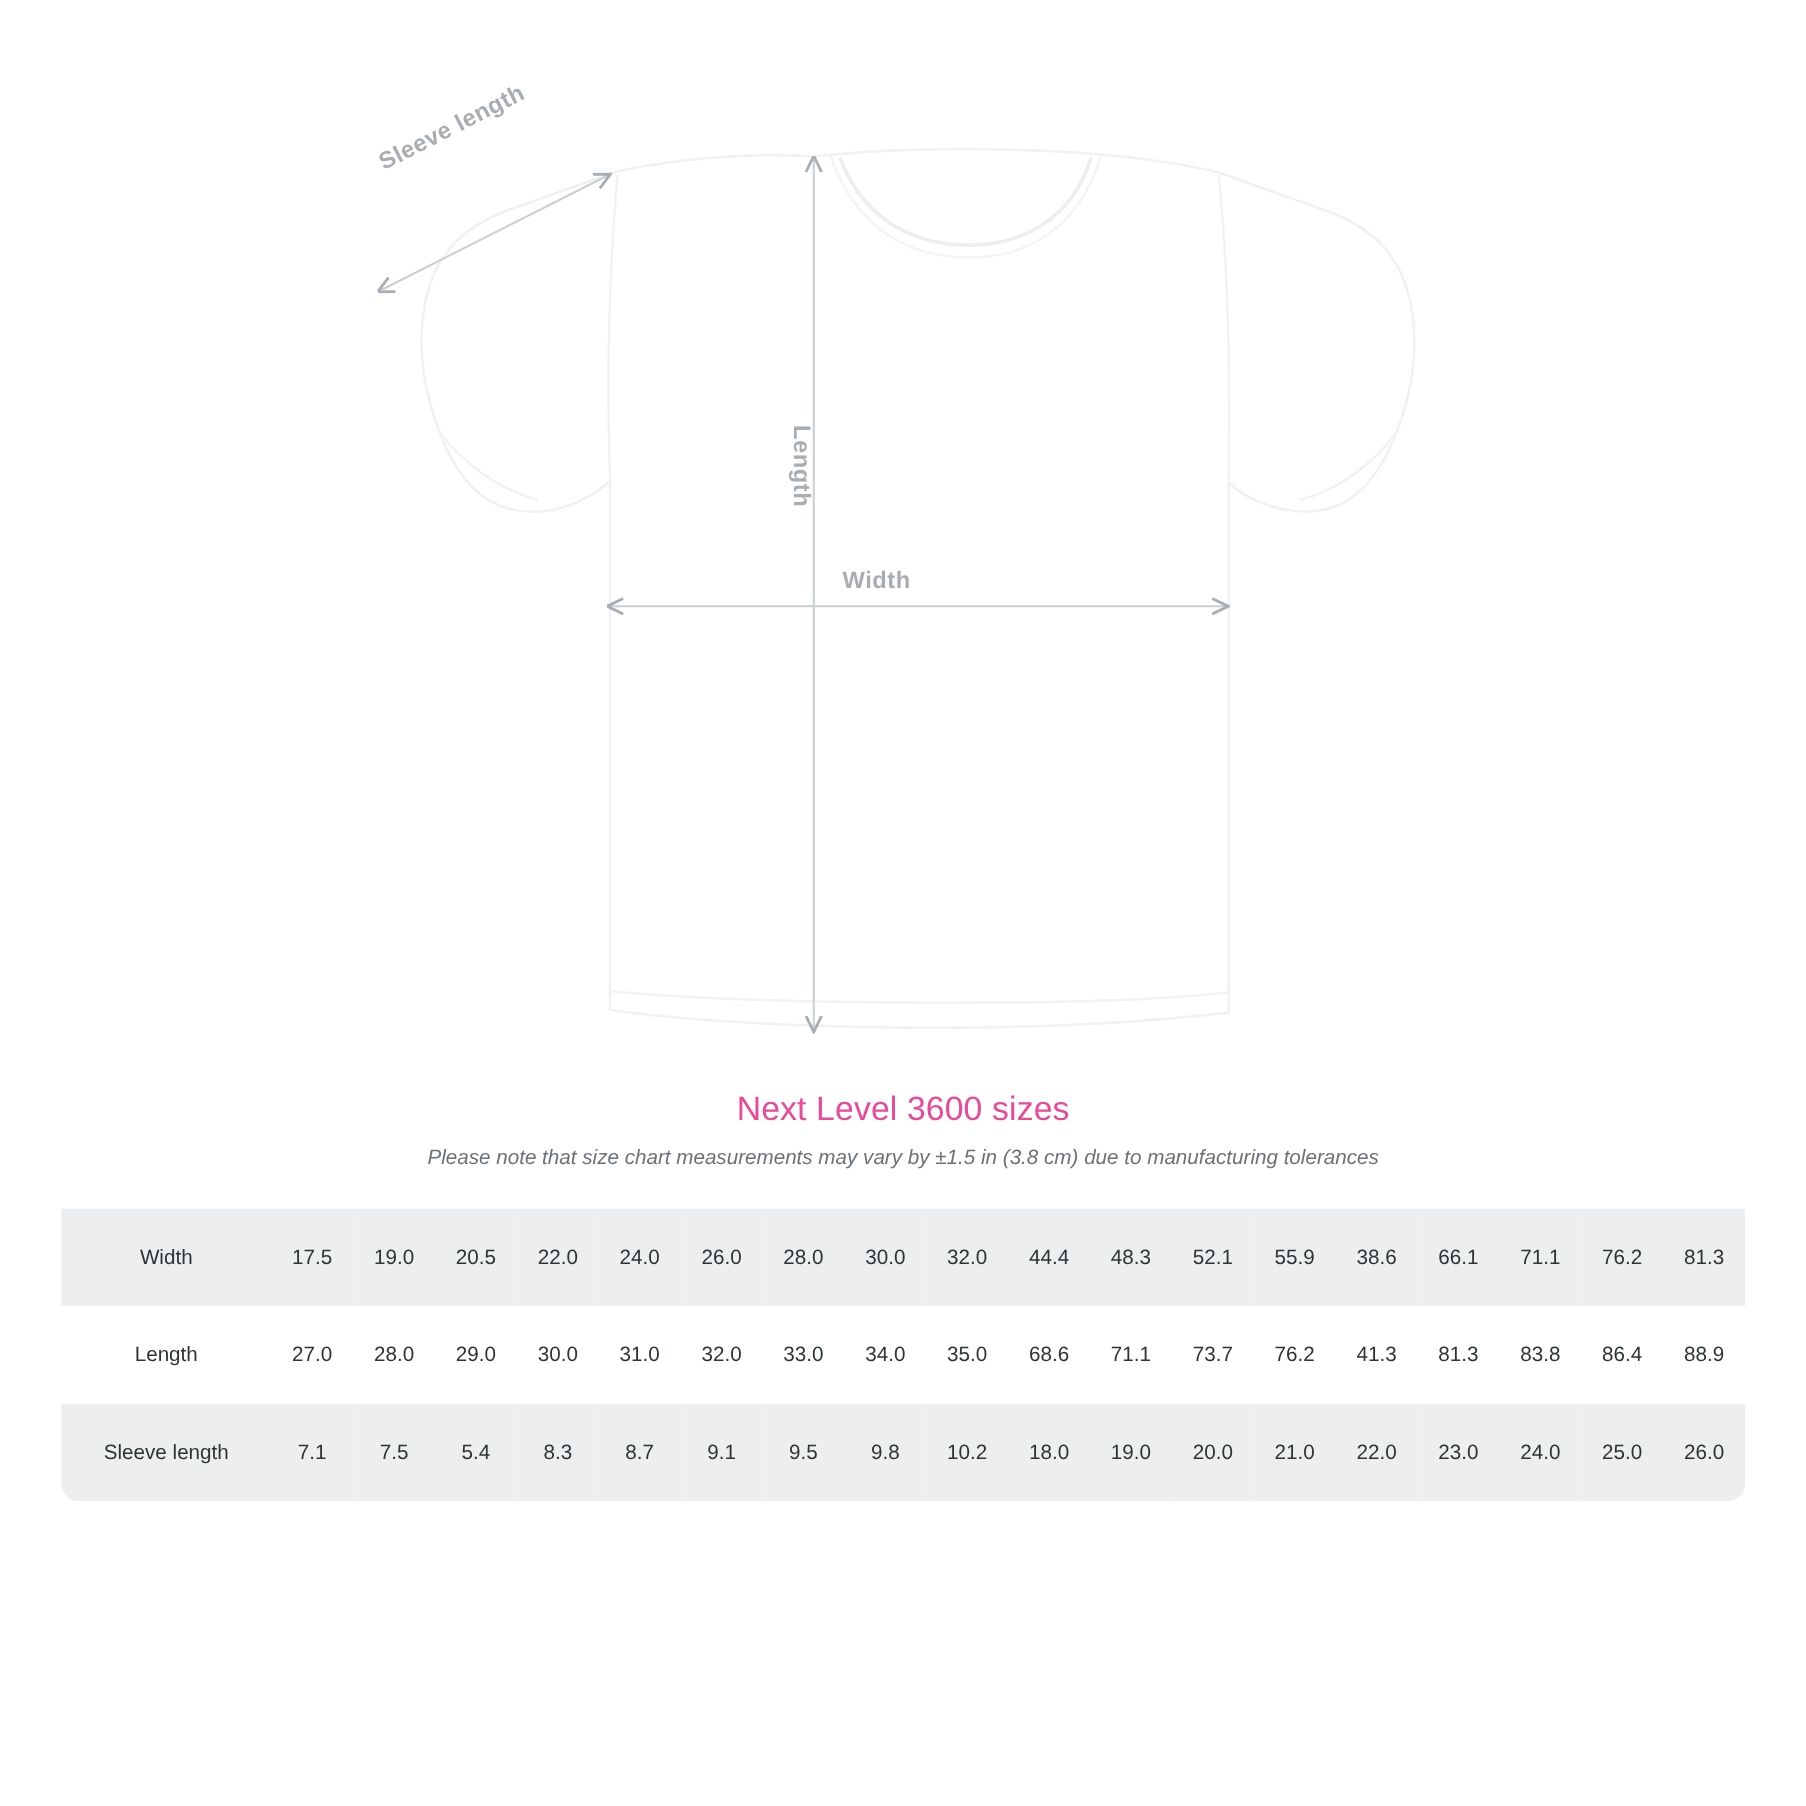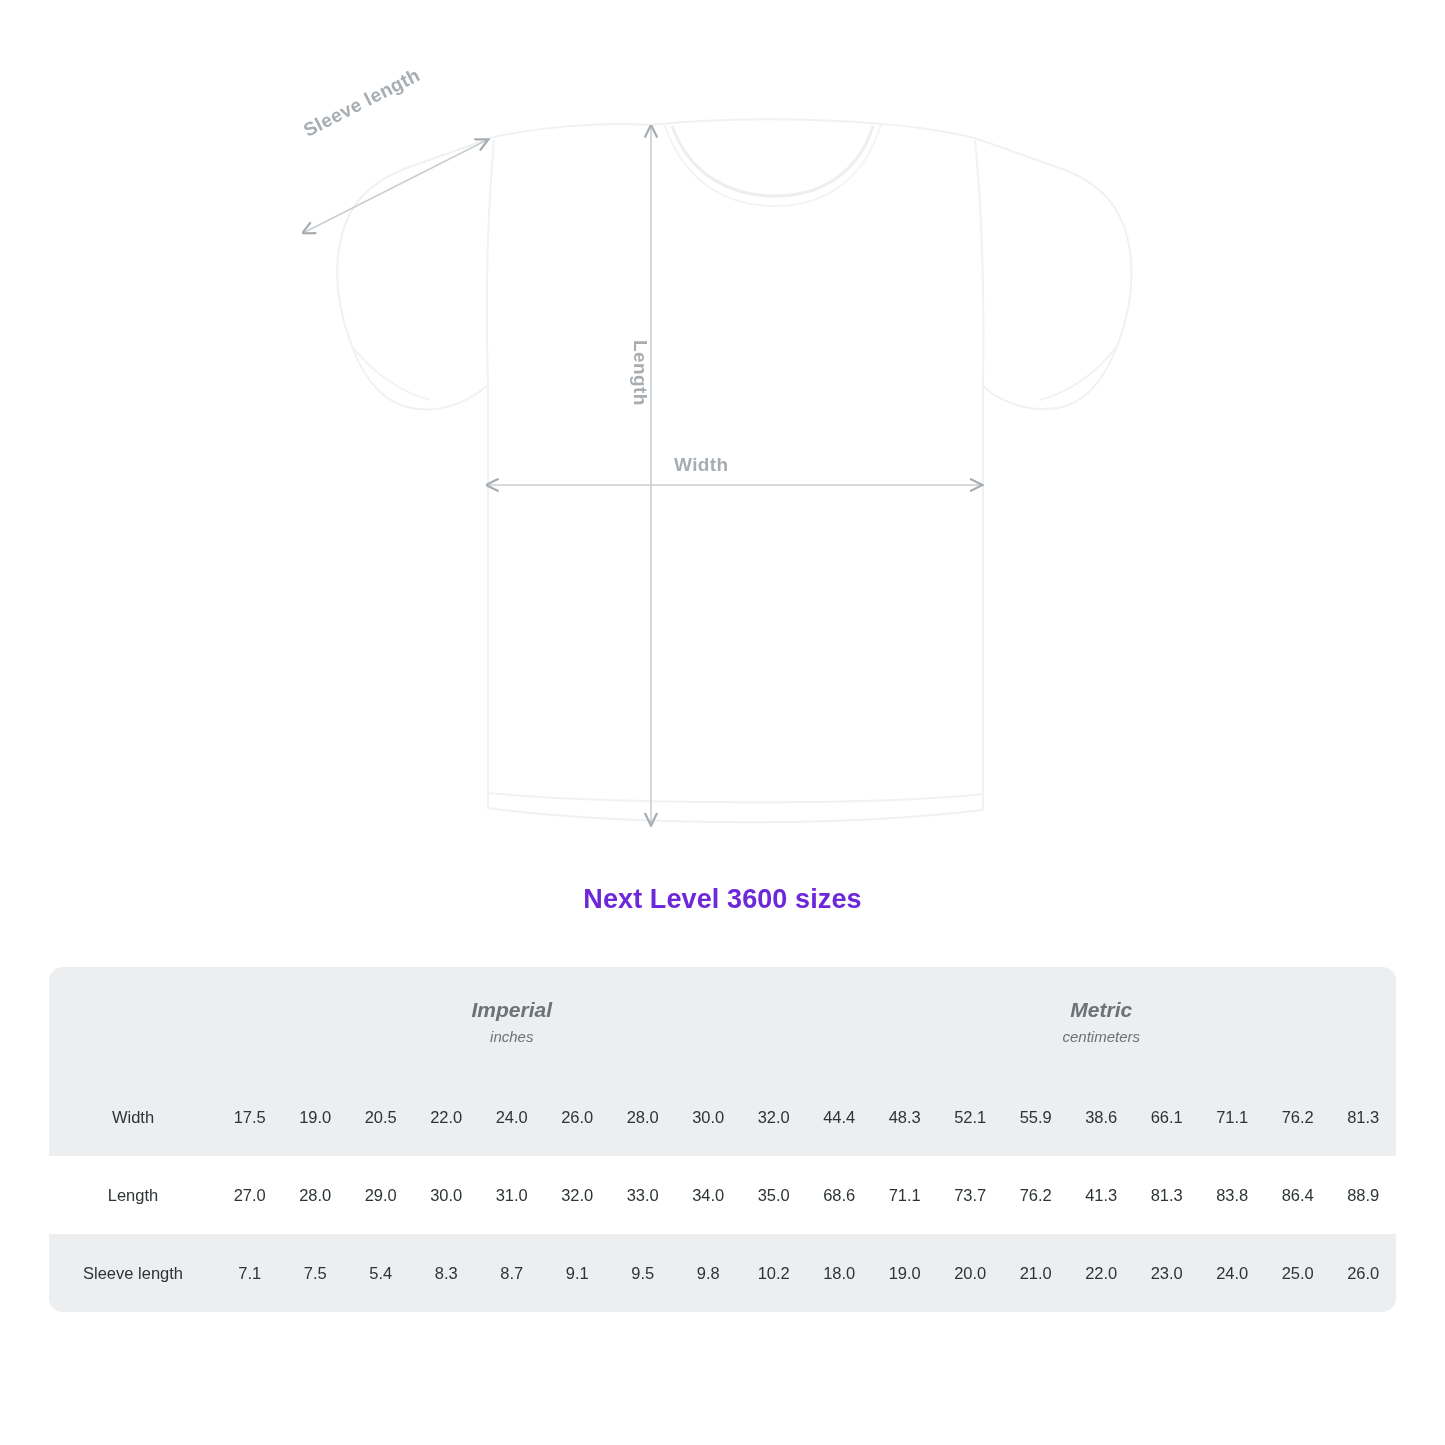--- a/index.html
+++ b/index.html
@@ -48,23 +48,23 @@
 
   
   #title-block {
     position: absolute;
     left: 0; top: 868px;
     width: 1445px;
     text-align: center;
   }
   #chart-title {
     font-size: 27px;
-    font-weight: bold;
-    color: #6d28d9;
-    margin: 16px;
+    font-weight: normal;
+    color: #ec4899;
+    margin: 4px;
     letter-spacing: 0.1px;
   }
   #chart-note {
     margin: 14px 0 0 0;
     font-size: 16.5px;
     font-style: italic;
     color: #6b7278;
   }
 
   
@@ -186,20 +186,21 @@
       </g>
     </svg>
 
     <div class="dim-label" id="label-sleeve">Sleeve length</div>
     <div class="dim-label" id="label-length">Length</div>
     <div class="dim-label" id="label-width">Width</div>
   </div>
 
   <div id="title-block">
     <h1 id="chart-title">Next Level 3600 sizes</h1>
+    <p id="chart-note">Please note that size chart measurements may vary by ±1.5 in (3.8 cm) due to manufacturing tolerances</p>
   </div>
 
   <div id="table-wrap">
     <table class="size-table">
       <colgroup>
         <col class="label-col">
         <col>
           <col>
           <col>
           <col>
@@ -212,31 +213,20 @@
           <col>
           <col>
           <col>
           <col>
           <col>
           <col>
           <col>
           <col>
       </colgroup>
       <tbody>
-        <tr class="unit-row">
-          <td class="corner left-round"></td>
-          <td colspan="9">
-            <div class="unit-name">Imperial</div>
-            <div class="unit-sub">inches</div>
-          </td>
-          <td colspan="9" class="right-round">
-            <div class="unit-name">Metric</div>
-            <div class="unit-sub">centimeters</div>
-          </td>
-        </tr>
 
 
         <tr class="data-row shaded">
           <td class="row-head">Width</td>
           <td>17.5</td>
           <td>19.0</td>
           <td>20.5</td>
           <td>22.0</td>
           <td>24.0</td>
           <td>26.0</td>

